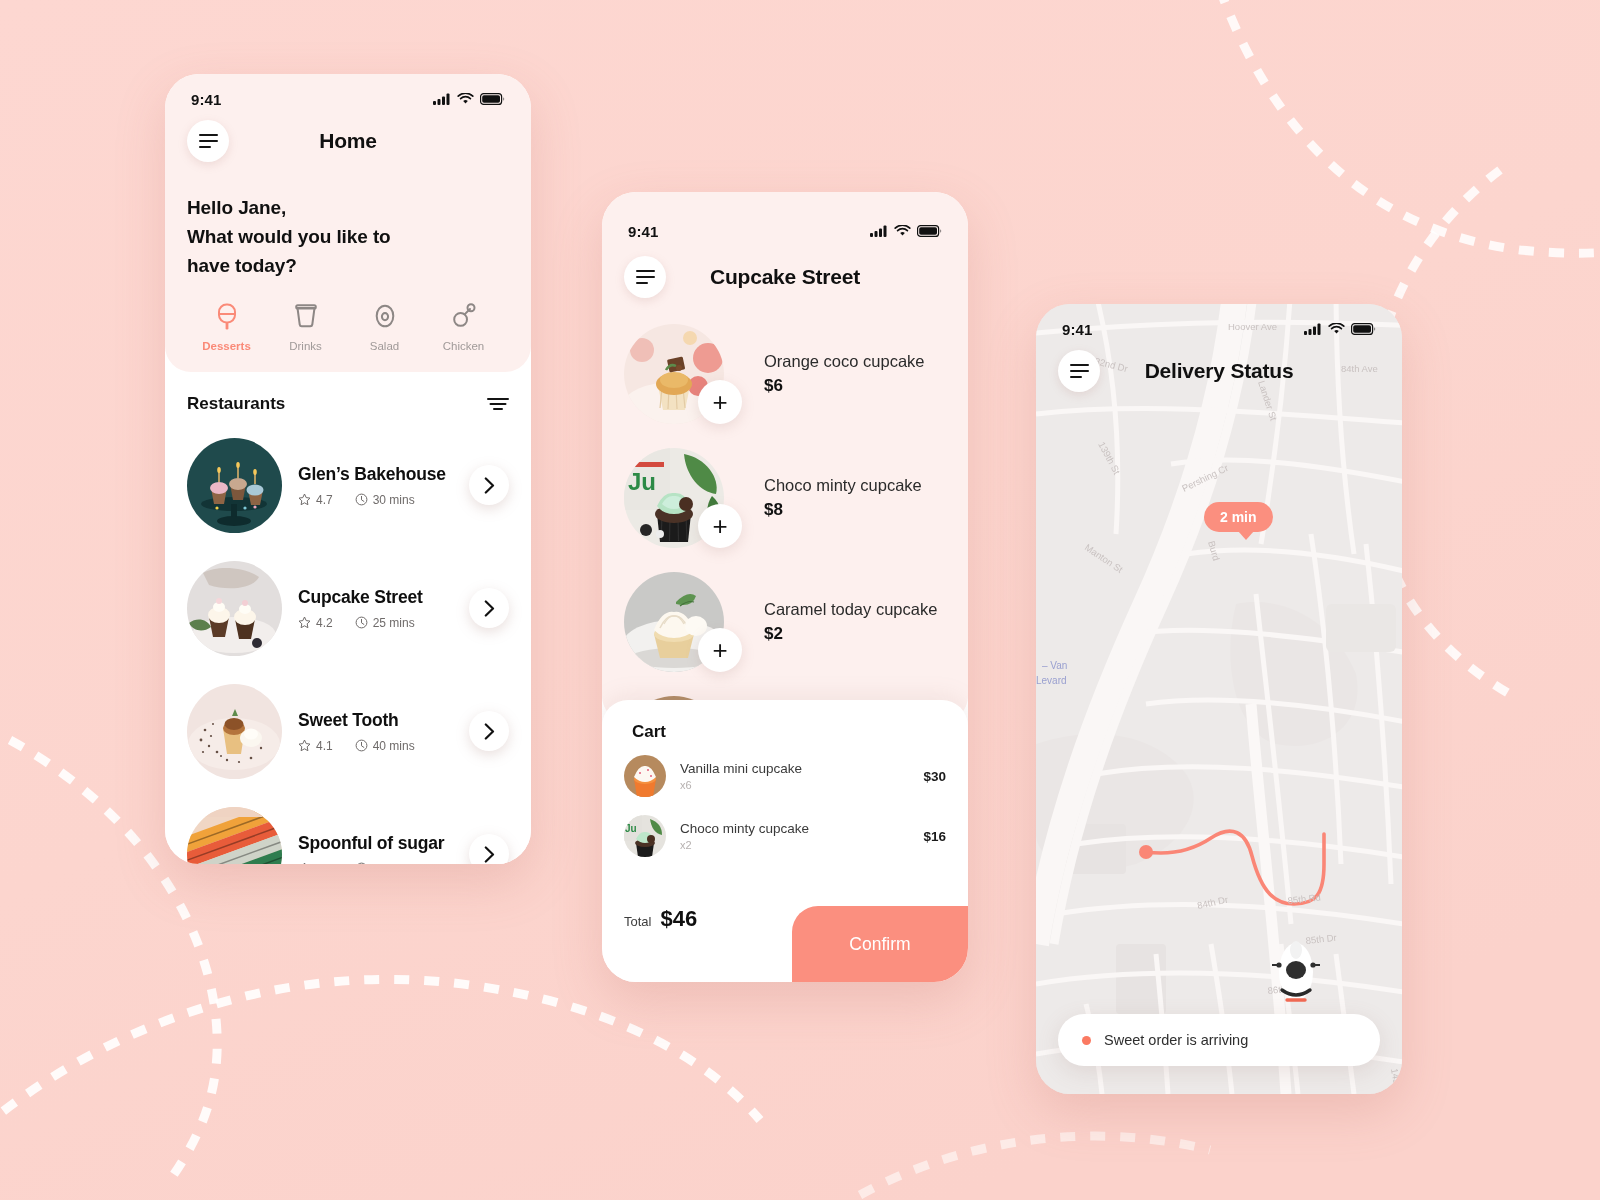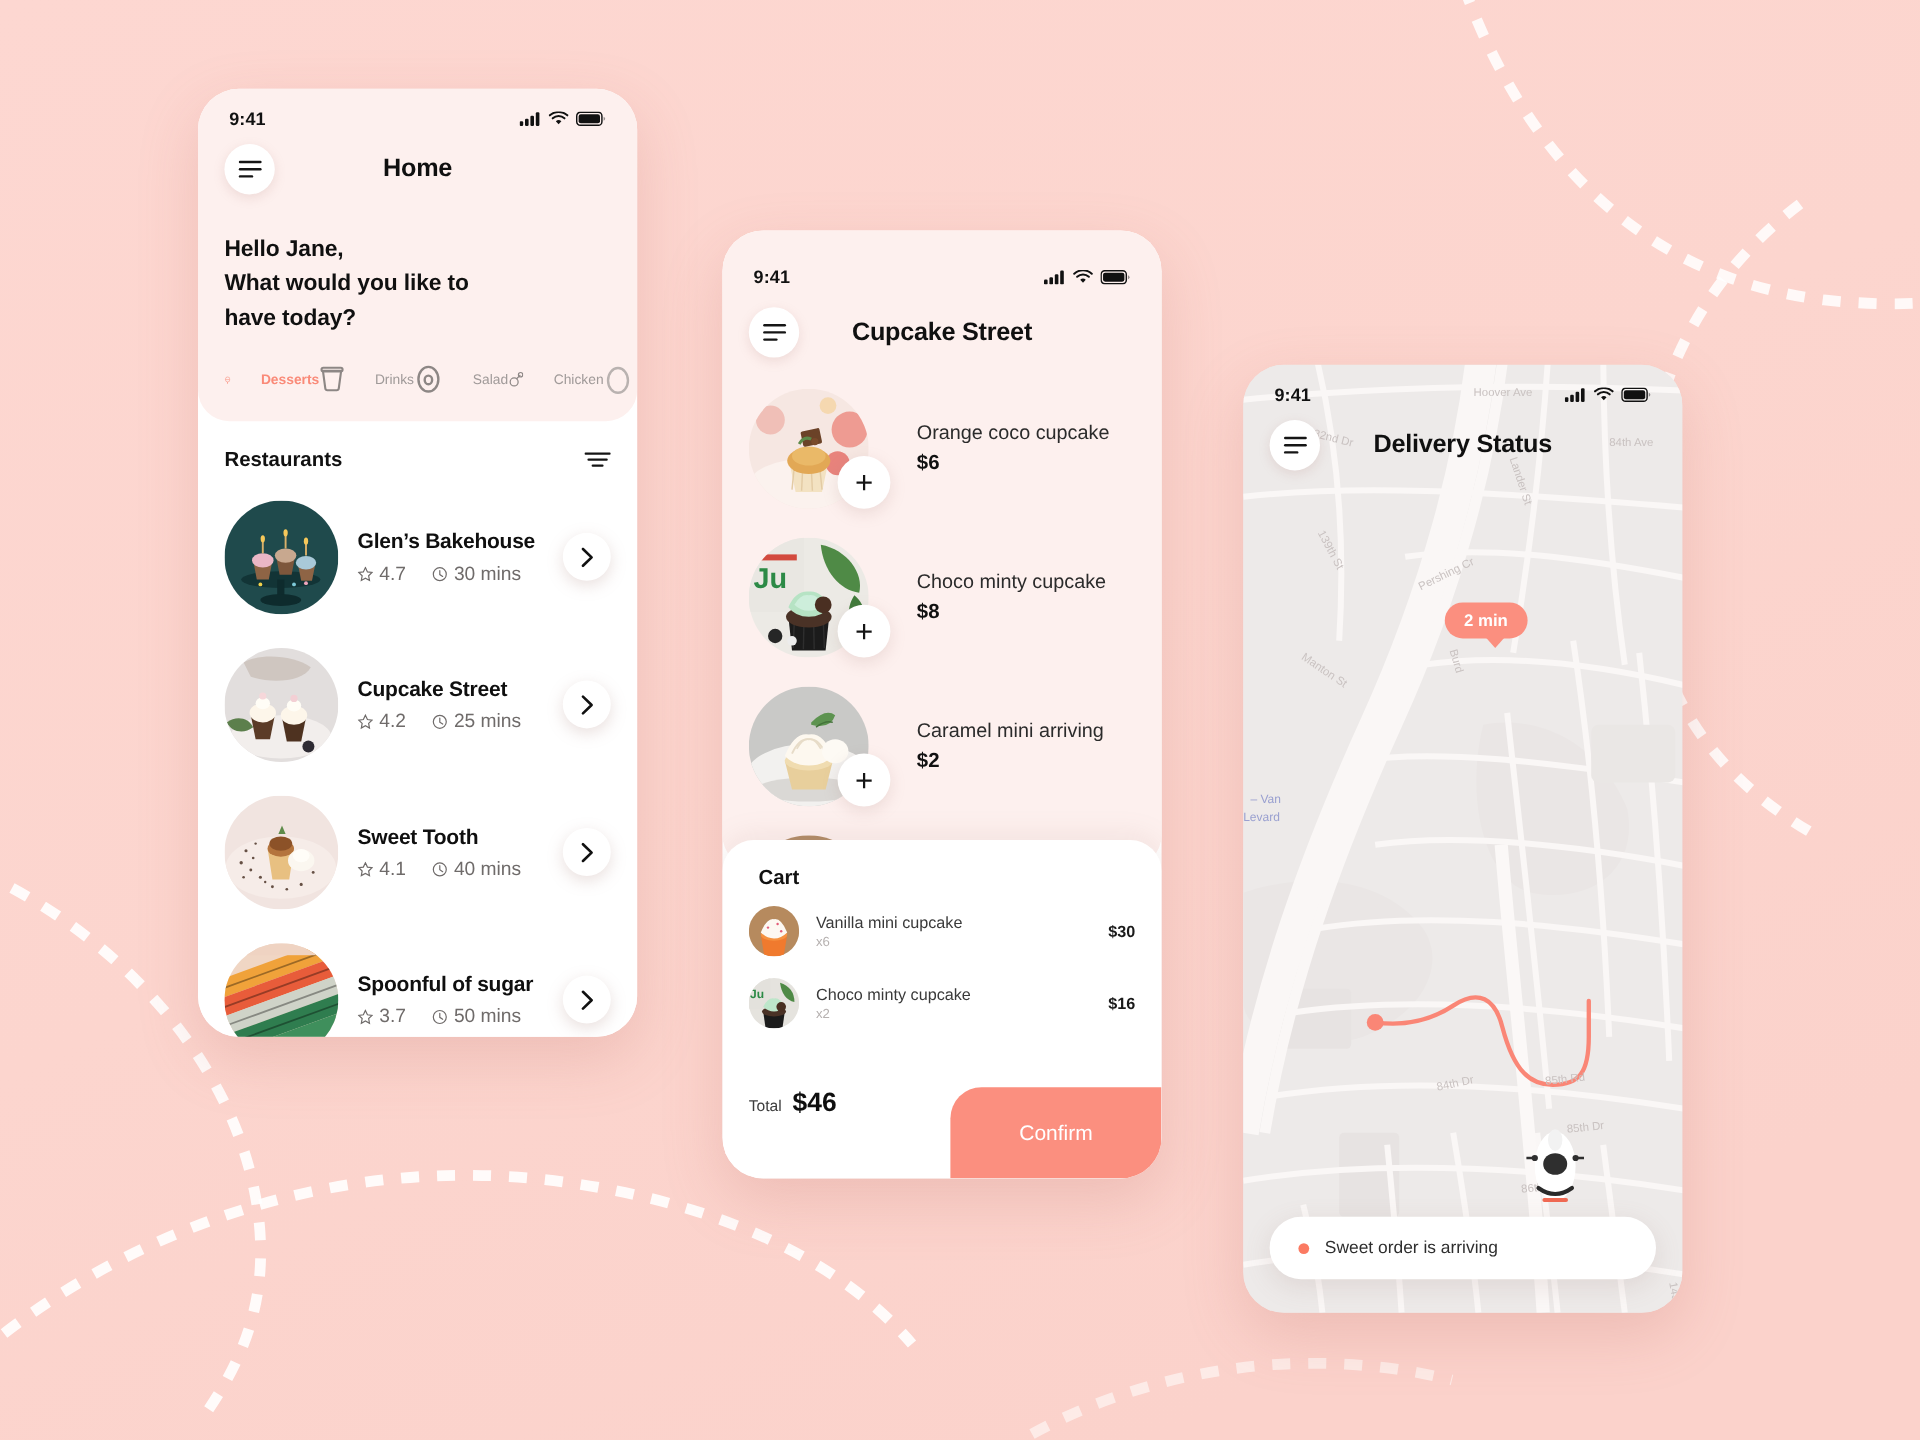--- a/index.html
+++ b/index.html
@@ -138,23 +138,23 @@
   .categories {
     display: flex;
     padding: 22px 22px 20px 22px;
     gap: 0;
     overflow: hidden;
   }
   .cat {
     min-width: 79px;
     flex: 0 0 79px;
     display: flex;
-    flex-direction: row;
+    flex-direction: column;
     align-items: center;
-    gap: 25px;
+    gap: 9px;
     cursor: pointer;
   }
   .cat-label {
     font-size: 11.5px;
     color: #a09a99;
     font-weight: 400;
   }
   .cat.active .cat-label { color: #fa8a78; font-weight: 600; }
 
   
@@ -188,21 +188,21 @@
     font-weight: 700;
     color: #0f0f0f;
     white-space: nowrap;
     letter-spacing: -0.2px;
   }
   .rest-meta {
     display: flex;
     align-items: center;
     gap: 22px;
     margin-top: 8px;
-    font-size: 16px;
+    font-size: 12px;
     color: #6f6b6a;
   }
   .meta-chip { display:flex; align-items:center; gap:5px; }
   .chev-btn {
     width: 40px; height: 40px;
     border-radius: 50%;
     background: #fff;
     box-shadow: 0 4px 13px rgba(170,130,125,0.26);
     display:flex; align-items:center; justify-content:center;
     flex: 0 0 40px;
@@ -806,21 +806,21 @@
             <path d="M36 56 q6 -13 14 -12 q8 -1 14 12" fill="none" stroke="#e7dcc8" stroke-width="1.6"></path>
             <path d="M40 52 q5 -9 10 -8 q5 -1 10 8" fill="none" stroke="#e7dcc8" stroke-width="1.4"></path>
             <ellipse cx="72" cy="54" rx="11" ry="10" fill="#fdfaf4"></ellipse>
             <path d="M52 30 q12 -12 20 -6 q-4 12 -20 8Z" fill="#5d9350"></path>
             <path d="M56 34 q8 -6 14 -4" stroke="#44733a" stroke-width="1.2" fill="none"></path>
           </svg>
         </div>
         <div class="add-btn">+</div>
       </div>
       <div class="dish-info">
-        <div class="dish-name">Caramel mini arriving</div>
+        <div class="dish-name">Caramel today cupcake</div>
         <div class="dish-price">$2</div>
       </div>
     </div>
 
     <div class="dish-row">
       <div class="dish-thumb-wrap">
         <div class="dish-thumb">
           <svg width="100" height="100" viewBox="0 0 100 100">
             <rect width="100" height="100" fill="#b08b66"></rect>
             <ellipse cx="36" cy="58" rx="22" ry="16" fill="#fdf6f2"></ellipse>

